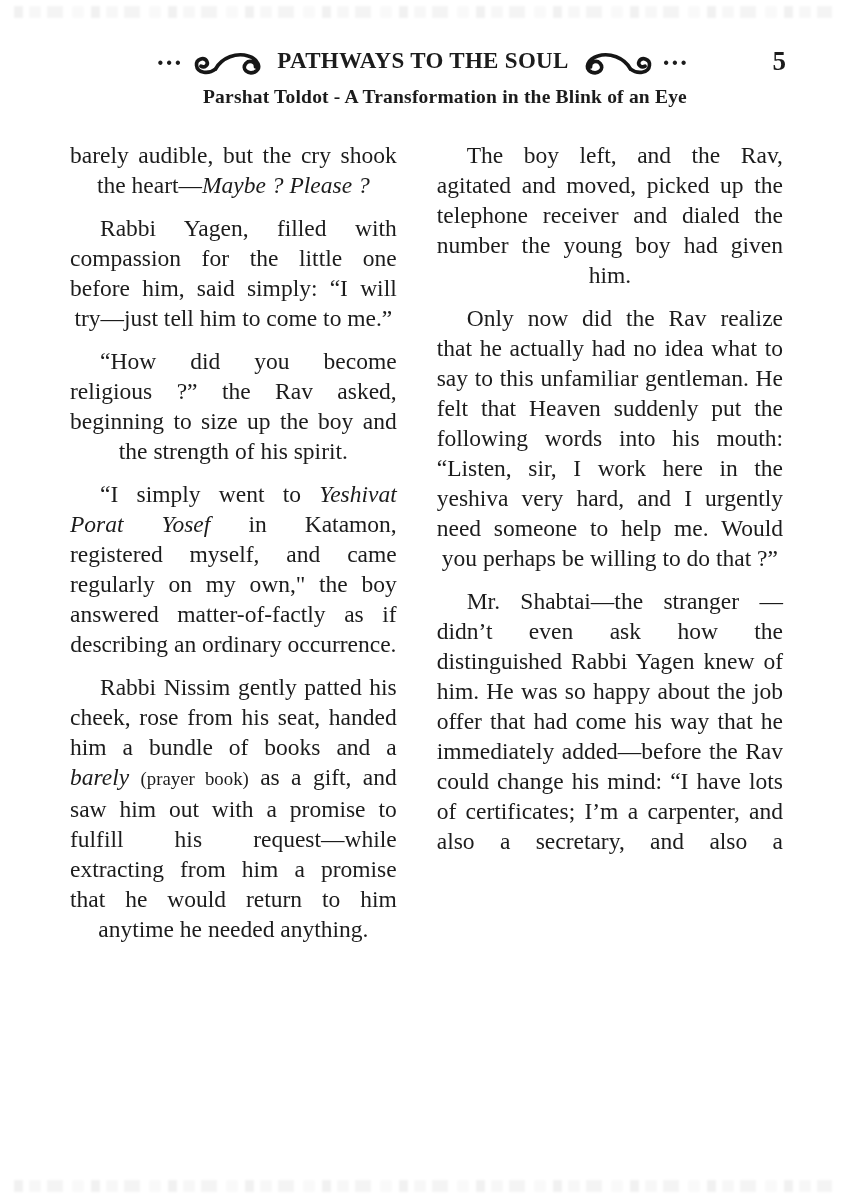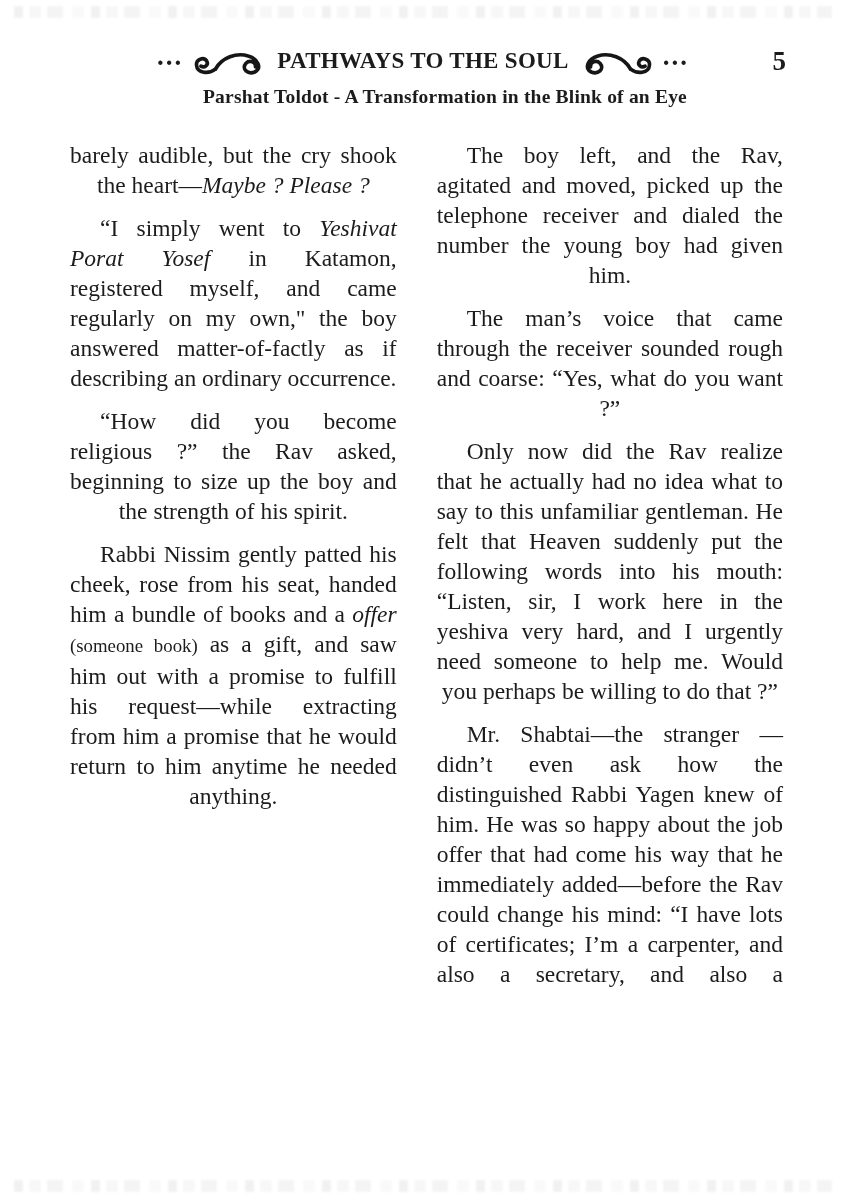--- a/index.html
+++ b/index.html
@@ -133,27 +133,27 @@
       </span>
       <span class="dots">...</span>
     </div>
     <div class="pagenum">5</div>
     <h2 class="subtitle">Parshat Toldot - A Transformation in the Blink of an Eye</h2>
   </header>
 
   <main class="columns">
     <section class="col">
         <p class="no-indent last-center"><span>barely audible, but the cry shook the heart—</span><span class="i">Maybe ? Please ?</span></p>
+        <p class="last-center"><span>Rabbi Yagen, filled with compassion for the little one before him, said simply: “I will try—just tell him to come to me.”</span></p>
+        <p class="last-center"><span>“How did you become religious ?” the Rav asked, beginning to size up the boy and the strength of his spirit.</span></p>
         <p class="last-center"><span>“I simply went to </span><span class="i">Yeshivat Porat Yosef</span><span> in Katamon, registered myself, and came regularly on my own," the boy answered matter-of-factly as if describing an ordinary occurrence.</span></p>
-        <p class="last-center"><span>“How did you become religious ?” the Rav asked, beginning to size up the boy and the strength of his spirit.</span></p>
-        <p class="last-center"><span>Rabbi Nissim gently patted his cheek, rose from his seat, handed him a bundle of books and a </span><span class="i">offer</span><span> </span><span class="sm">(someone book)</span><span> as a gift, and saw him out with a promise to fulfill his request—while extracting from him a promise that he would return to him anytime he needed anything.</span></p>
+        <p class="last-center"><span>Rabbi Nissim gently patted his cheek, rose from his seat, handed him a bundle of books and a </span><span class="i">barely</span><span> </span><span class="sm">(prayer book)</span><span> as a gift, and saw him out with a promise to fulfill his request—while extracting from him a promise that he would return to him anytime he needed anything.</span></p>
       </section>
     <section class="col col-right">
         <p class="last-center"><span>The boy left, and the Rav, agitated and moved, picked up the telephone receiver and dialed the number the young boy had given him.</span></p>
-        <p class="last-center"><span>The man’s voice that came through the receiver sounded rough and coarse: “Yes, what do you want ?”</span></p>
         <p class="last-center"><span>Only now did the Rav realize that he actually had no idea what to say to this unfamiliar gentleman. He felt that Heaven suddenly put the following words into his mouth: “Listen, sir, I work here in the yeshiva very hard, and I urgently need someone to help me. Would you perhaps be willing to do that ?”</span></p>
         <p class="last-justify"><span>Mr. Shabtai—the stranger —didn’t even ask how the distinguished Rabbi Yagen knew of him. He was so happy about the job offer that had come his way that he immediately added—before the Rav could change his mind: “I have lots of certificates; I’m a carpenter, and also a secretary, and also a</span></p>
       </section>
   </main>
 
   <div class="edge edge-bottom"></div>
 
 </div>
 
 </body></html>

